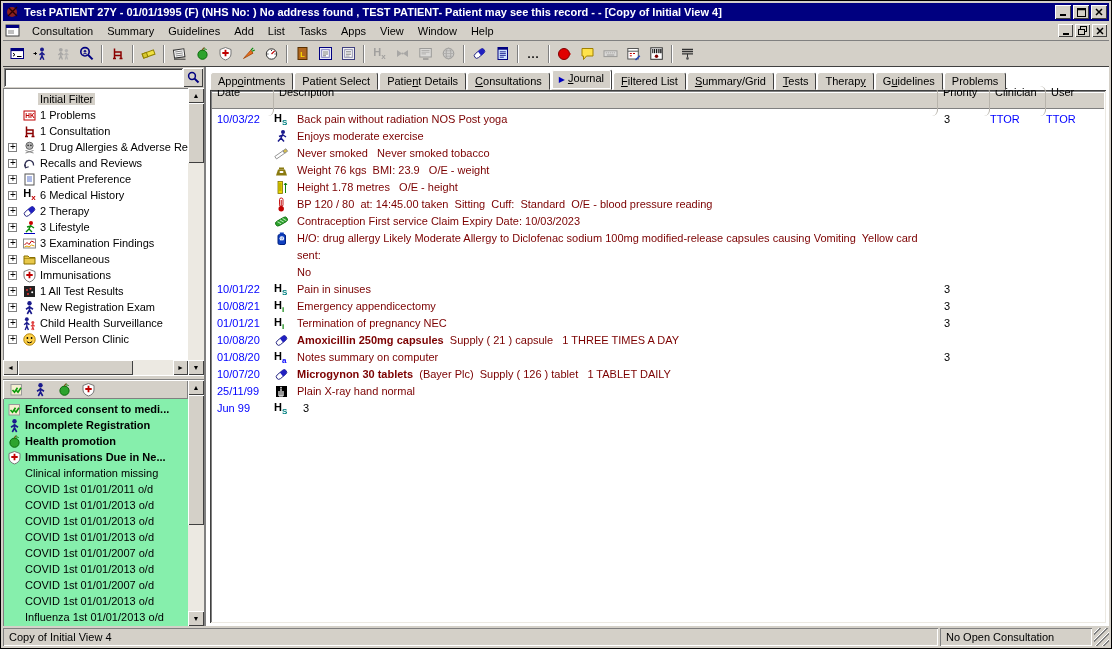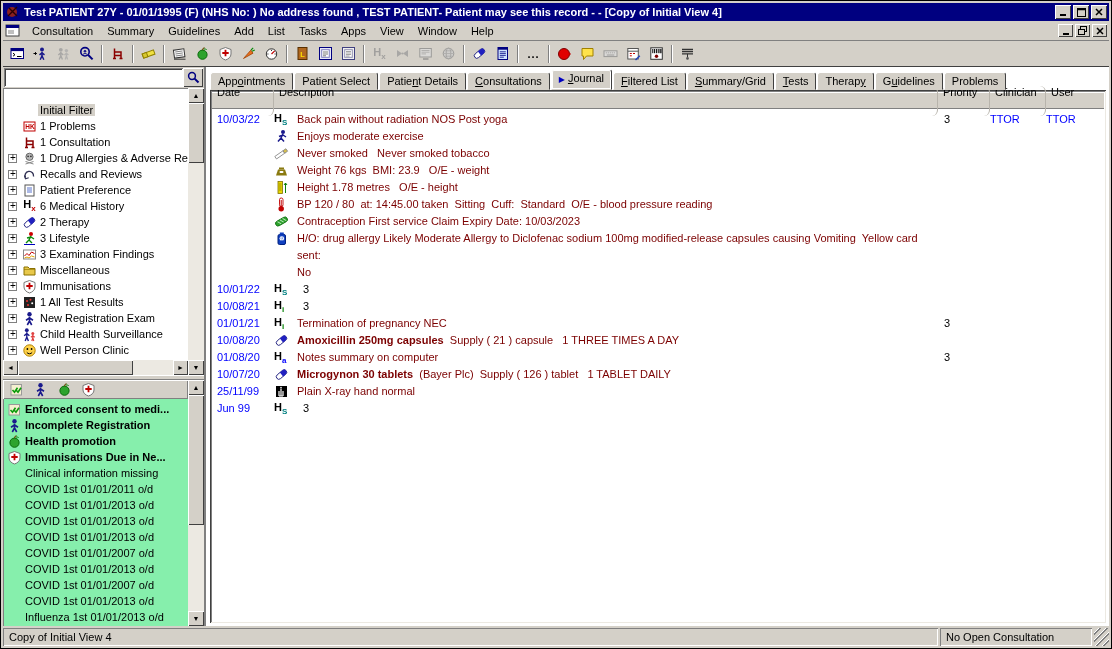--- a/index.html
+++ b/index.html
@@ -28,21 +28,21 @@
 
   
   .content { flex:1; display:flex; min-height:0; }
   .leftpanel { width:203px; flex:0 0 auto; display:flex; flex-direction:column; border-right:2px solid #808080; background:#D4D0C8; }
   .searchrow { height:21px; display:flex; padding:1px; flex:0 0 auto; }
   .searchrow input { flex:1; border:none; box-shadow: inset 1px 1px 0 #808080, inset -1px -1px 0 #fff, inset 2px 2px 0 #404040; background:#fff; padding:2px 4px; font:11px "Liberation Sans",sans-serif; }
   .magbtn { width:20px; height:19px; background:#D4D0C8; box-shadow: inset 1px 1px 0 #fff, inset -1px -1px 0 #404040; display:flex; align-items:center; justify-content:center; }
 
   .treewrap { height:287px; display:flex; flex:0 0 auto; background:#fff; box-shadow: inset 1px 1px 0 #808080; }
   .treecol { flex:1; display:flex; flex-direction:column; min-width:0; }
-  .tree { flex:1; overflow:hidden; padding-top:14px; }
+  .tree { flex:1; overflow:hidden; padding-top:3px; }
   .trow { height:16px; display:flex; align-items:center; white-space:nowrap; }
   .tbox { width:13px; height:9px; margin-left:5px; flex:0 0 auto; position:relative; }
   .tbox.plus { width:9px; height:9px; margin:0 4px 0 5px; border:1px solid #808080; background:#fff; }
   .tbox.plus::before { content:"+"; position:absolute; left:1px; top:-3px; font-size:10px; line-height:11px; }
   .ticon { width:17px; height:15px; flex:0 0 auto; display:flex; align-items:center; justify-content:center; }
   .tlabel { padding:0 2px; }
   .tlabel.sel { background:#D4D0C8; }
 
   .hscroll { height:15px; flex:0 0 auto; background:#ece9e2; display:flex; }
   .sbtn { width:15px; height:15px; background:#D4D0C8; box-shadow: inset 1px 1px 0 #fff, inset -1px -1px 0 #404040; display:flex; align-items:center; justify-content:center; font-size:7px; flex:0 0 auto; color:#000; }
@@ -869,29 +869,31 @@
               <span class="jdesc">H/O: drug allergy Likely Moderate Allergy to Diclofenac sodium 100mg modified-release capsules causing Vomiting  Yellow card sent:<span style="display: block;">No</span></span>
               <span class="jpri"></span>
               <span class="jclin"></span>
               <span class="juser"></span>
             </div>
             <div class="jrow">
               <span class="jdate">10/01/22</span>
               <span class="jicon">
                 <span class="hcode">H<sub class="c-teal">S</sub></span>
               </span>
+              <span class="jdesc">Pain in sinuses</span>
               <span class="jpri">3</span>
               <span class="jclin"></span>
               <span class="juser"></span>
             </div>
             <div class="jrow">
               <span class="jdate">10/08/21</span>
               <span class="jicon">
                 <span class="hcode">H<sub class="c-green">i</sub></span>
               </span>
+              <span class="jdesc">Emergency appendicectomy</span>
               <span class="jpri">3</span>
               <span class="jclin"></span>
               <span class="juser"></span>
             </div>
             <div class="jrow">
               <span class="jdate">01/01/21</span>
               <span class="jicon">
                 <span class="hcode">H<sub class="c-green">i</sub></span>
               </span>
               <span class="jdesc">Termination of pregnancy NEC</span>

